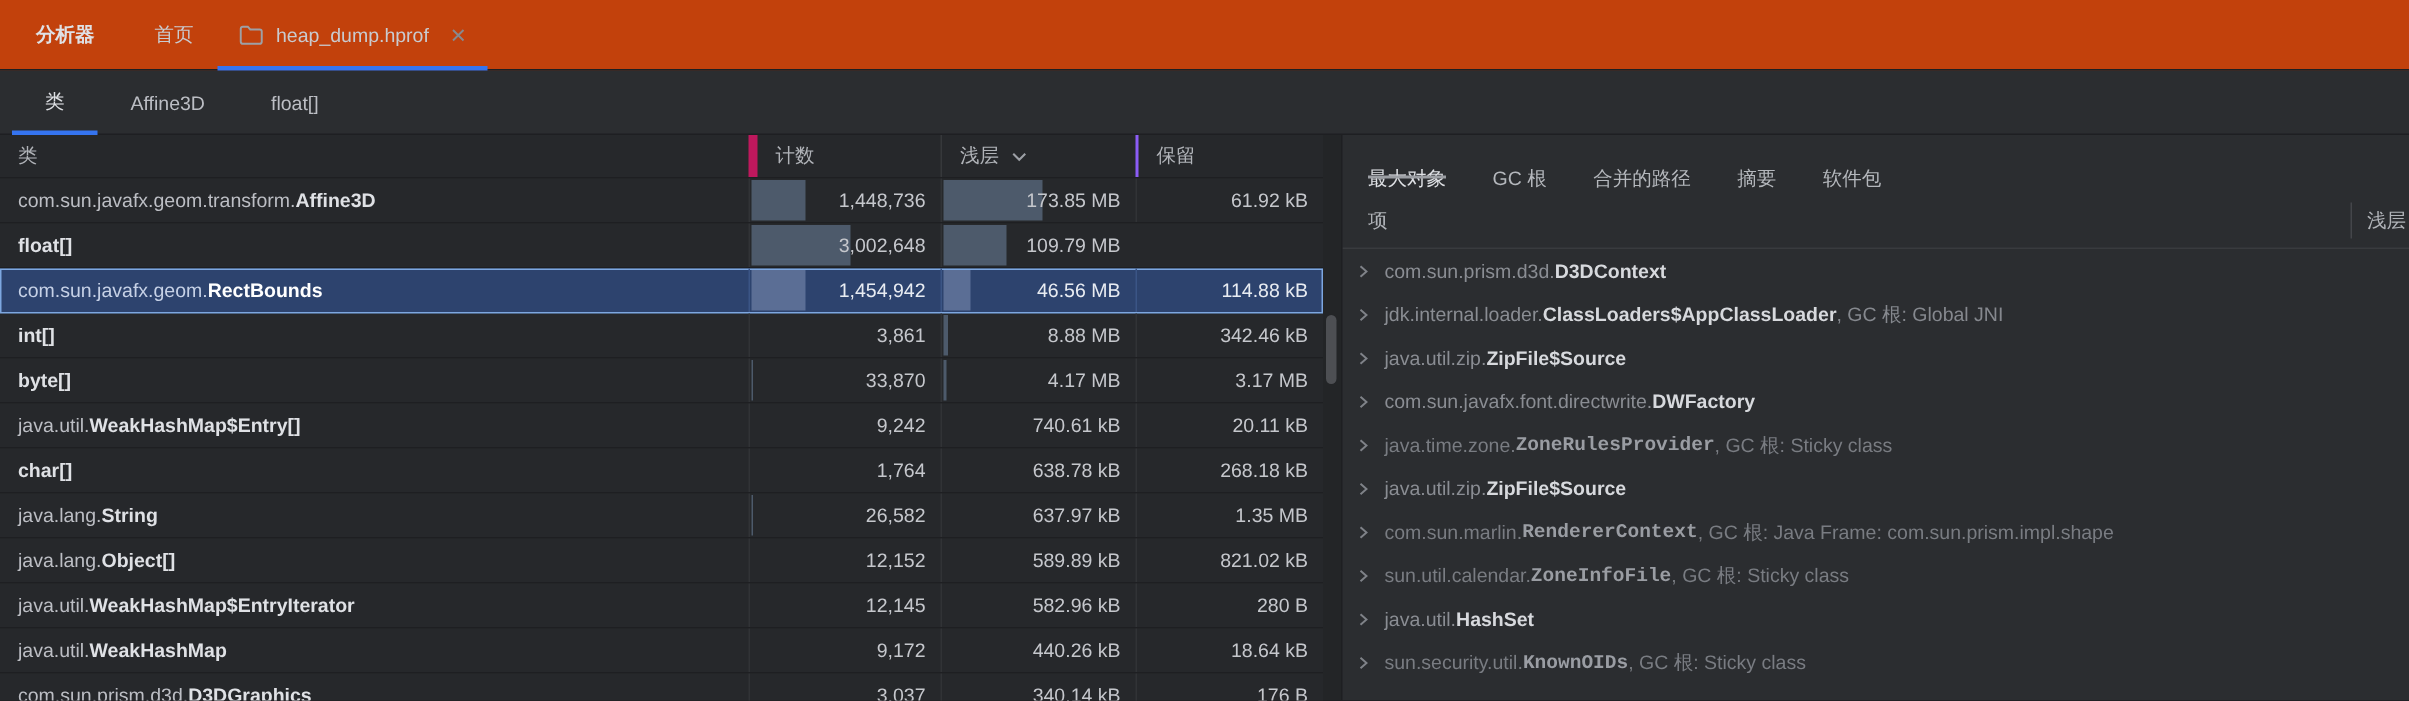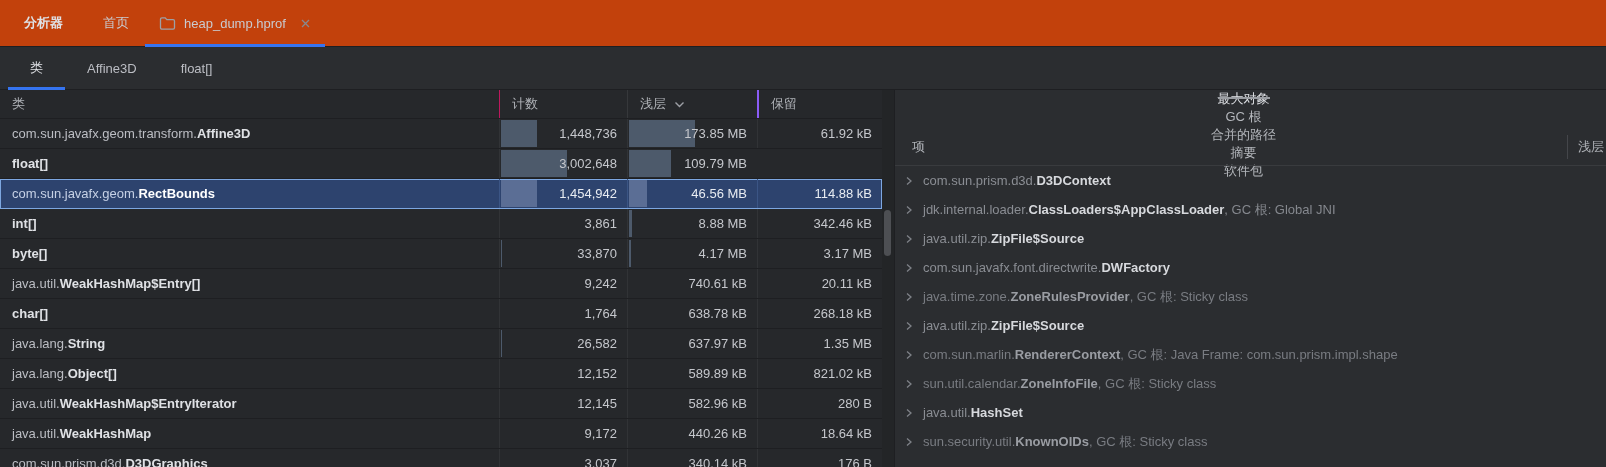--- a/index.html
+++ b/index.html
@@ -38,21 +38,21 @@
   }
 
   
   .main { display:flex; height:377px; }
   .left-area { width:894px; position:relative; background:#232527; }
   .table { width:882px; }
 
   .thead { display:flex; height:29px; background:#26282b; border-bottom:1px solid #1e1f22; color:#b0b3b8; }
   .th { display:flex; align-items:center; padding-left:12px; }
   .th.c1 { width:499px; }
-  .th.c2 { width:128px; border-left:1px solid #be185d; }
+  .th.c2 { width:128px; border-left:6px solid #be185d; }
   .th.c3 { width:130px; border-left:1px solid #36383b; }
   .th.c4 { width:125px; border-left:2px solid #8b5cf6; }
   .sort-ico { margin-left:8px; display:flex; align-items:center; }
 
   .trow { display:flex; height:30px; background:#26282b; border-bottom:1px solid #1e1f22; }
   .trow.sel { background:#2d436e; outline:1px solid #7da7e0; outline-offset:-1px; }
   .c { display:flex; align-items:center; overflow:hidden; white-space:nowrap; position:relative; }
   .cls-c { width:499px; padding-left:12px; }
   .num { justify-content:flex-end; padding-right:10px; }
   .num.n1 { width:128px; border-left:1px solid #313336; }
@@ -71,42 +71,42 @@
   .vscroll {
     position:absolute; right:3px; top:120px; width:7px; height:46px;
     background:#4d4f53; border-radius:4px;
   }
 
   
   .right-panel {
     flex:1; background:#2b2d30; border-left:1px solid #1e1f22; overflow:hidden;
     display:flex; flex-direction:column;
   }
-  .rtabs { height:38px; display:flex; align-items:center; padding-left:17px;flex-direction:column; }
+  .rtabs { height:38px; display:flex; align-items:flex-end; padding-left:17px; }
   .rtab { display:flex; align-items:center; padding:0 0; margin-right:31px; color:#b4b7bc; position:relative; }
   .rtab.active { color:#dfe1e5; }
   .rtab.active::after {
     content:""; position:absolute; left:0; right:0; bottom:9px; height:2px; background:#9b9ea3;
   }
   .rhead {
     height:38px; display:flex; align-items:center; border-bottom:1px solid #393b3e;
     color:#b0b3b8; padding-left:17px; position:relative;
   }
   .rhead .shallow-h {
     position:absolute; right:2px; display:flex; align-items:center; height:24px;
     border-left:1px solid #44464a; padding-left:10px;
   }
   .rrows { flex:1; overflow:hidden; }
   .rrow { height:29px; display:flex; align-items:center; padding-left:9px; white-space:nowrap; overflow:hidden; }
   .chev { display:flex; align-items:center; width:19px; flex:none; color:#7f8288; }
   .rrow .pkg2 { color:#8a8d93; }
   .rrow .cls2 { color:#d7d9dd; font-weight:700; }
   .rrow .suf { color:#85888e; }
   .rrow.dim .pkg2 { color:#797c82; }
-  .rrow.dim .cls2 { color:#9a9da3; }
+  .rrow.dim .cls2 { color:#9a9da3;font-family:Liberation Mono, monospace; }
   .rrow.dim .suf { color:#797c82; }
 </style>
 </head>
 <body>
 
 <div class="topbar">
   <div class="tool-title">分析器</div>
   <div class="top-tab">首页</div>
   <div class="top-tab file">
     <span class="folder-ico">

